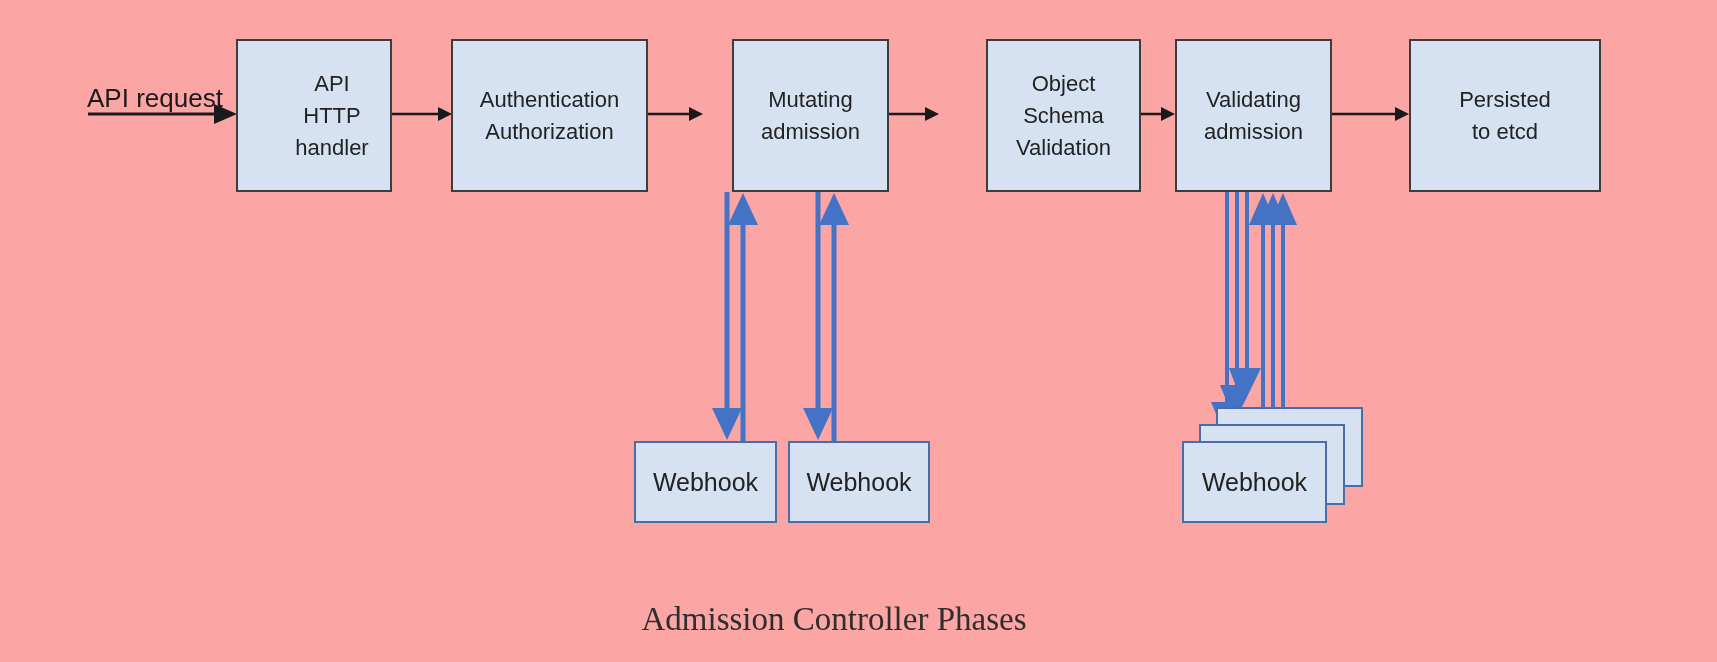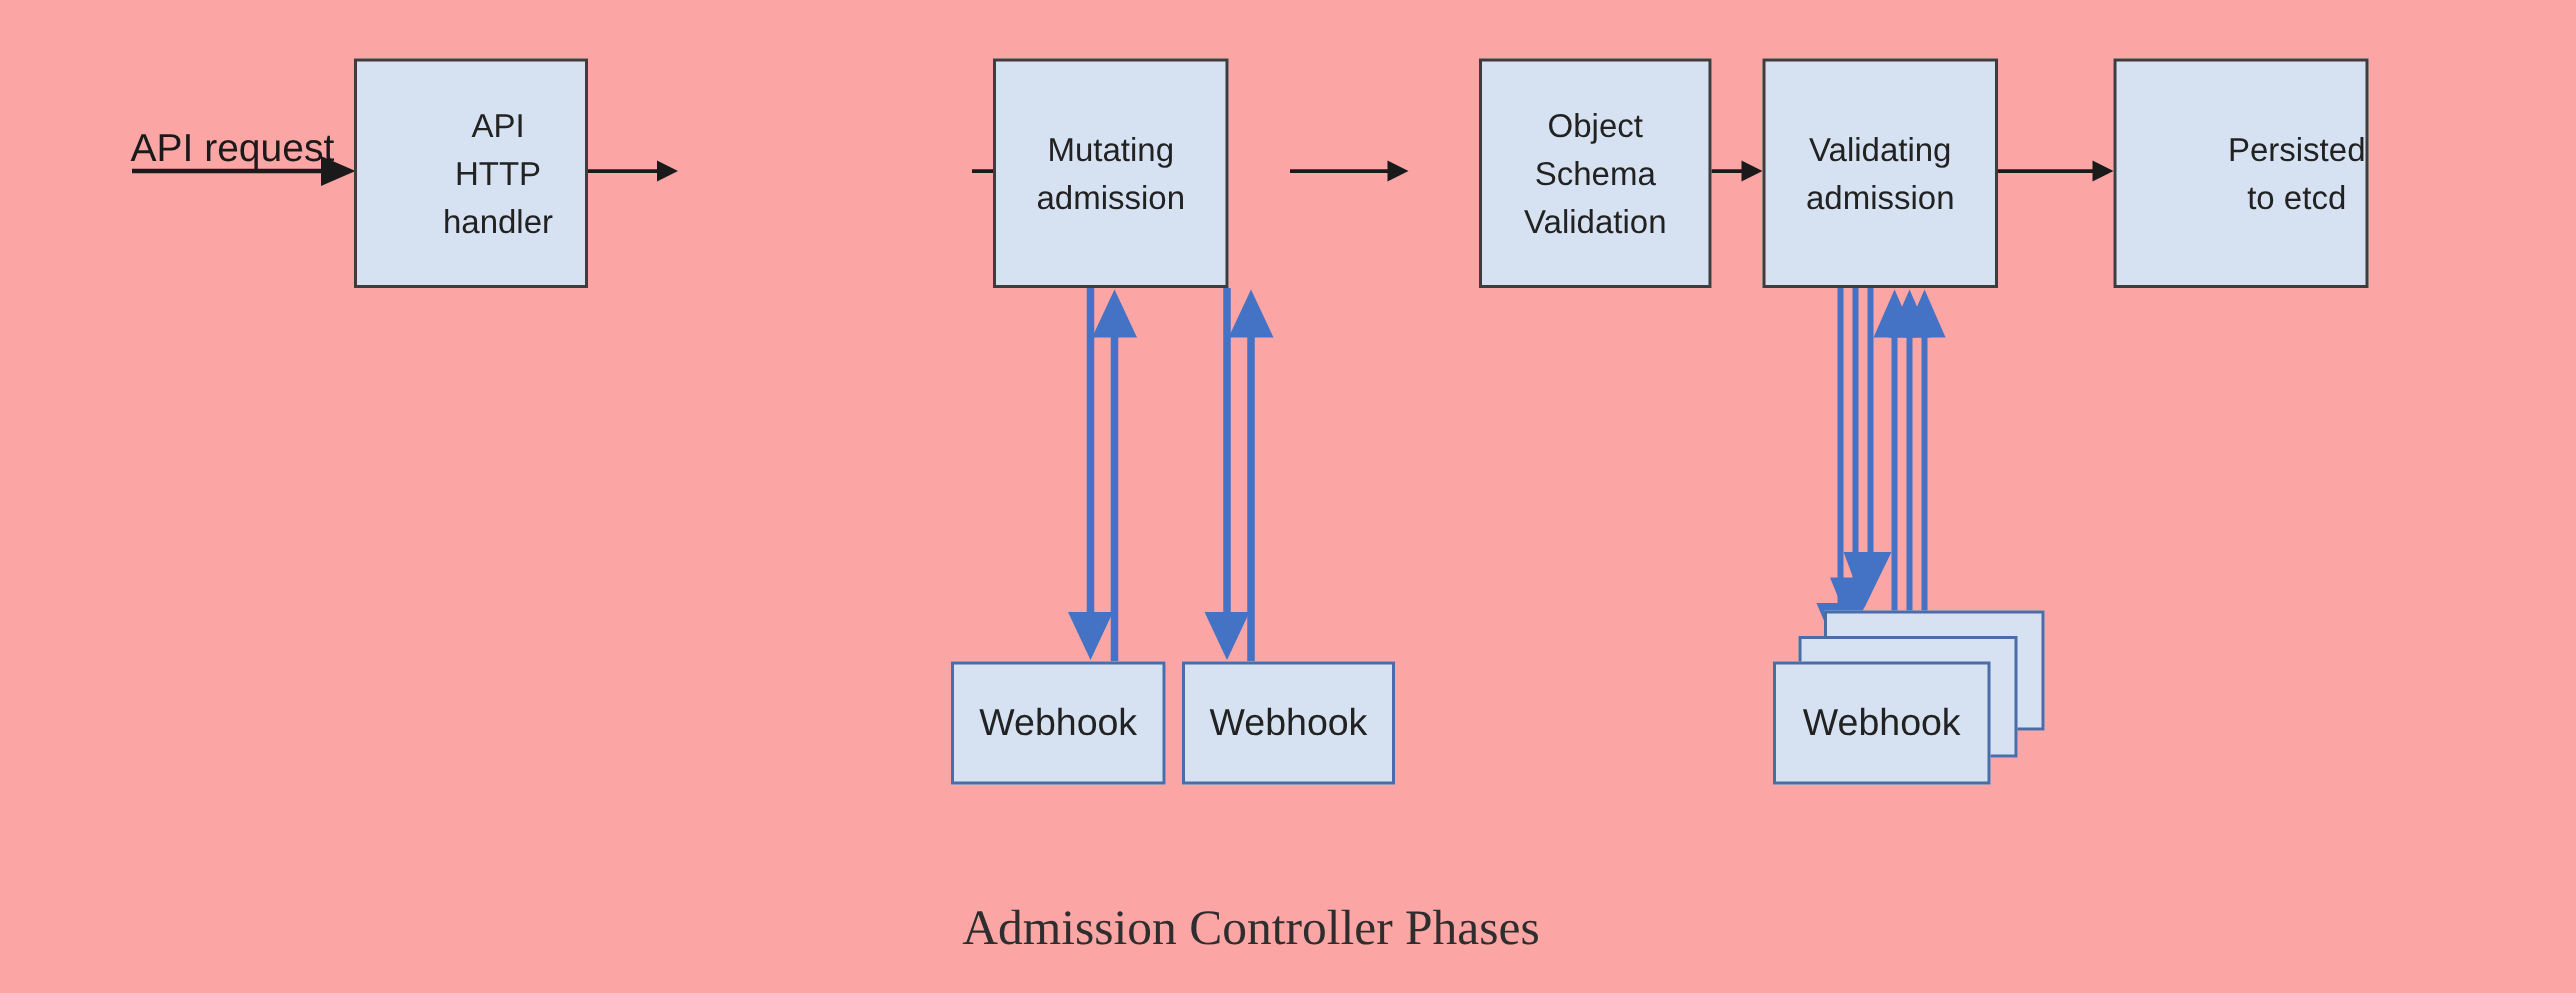--- a/index.html
+++ b/index.html
@@ -157,34 +157,38 @@
     </g>
   </svg>
 
   <div class="api-request-label">API request</div>
 
   <div class="phase-box" style="left:236px; width:156px;padding-left:36px;">
     <div class="phase-label">API
 HTTP
 handler</div>
   </div>
-  <div class="phase-box" style="left:662px; width:157px;">
+  <div class="phase-box" style="left:451px; width:197px;">
+    <div class="phase-label">Authentication
+Authorization</div>
+  </div>
+  <div class="phase-box" style="left:732px; width:157px;">
     <div class="phase-label">Mutating
 admission</div>
   </div>
   <div class="phase-box" style="left:939px; width:155px;margin-left:47px;">
     <div class="phase-label">Object
 Schema
 Validation</div>
   </div>
   <div class="phase-box" style="left:1175px; width:157px;">
     <div class="phase-label">Validating
 admission</div>
   </div>
-  <div class="phase-box" style="left:1409px; width:170px;justify-content:flex-end;">
+  <div class="phase-box" style="left:1409px; width:192px;">
     <div class="phase-label">Persisted
 to etcd</div>
   </div>
 
   <div class="webhook-box" style="left:634px; top:441px; width:143px; height:82px;">
     <div class="webhook-label">Webhook</div>
   </div>
   <div class="webhook-box" style="left:788px; top:441px; width:142px; height:82px;">
     <div class="webhook-label">Webhook</div>
   </div>

